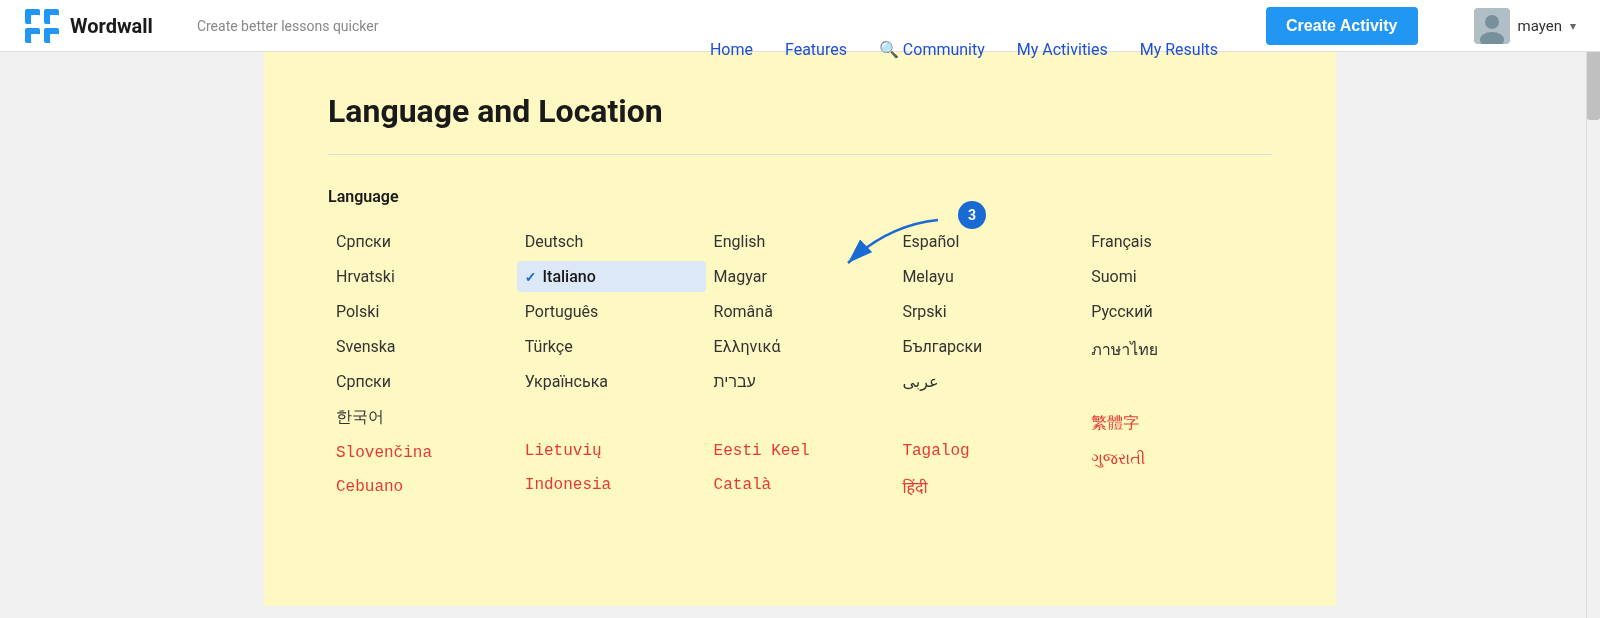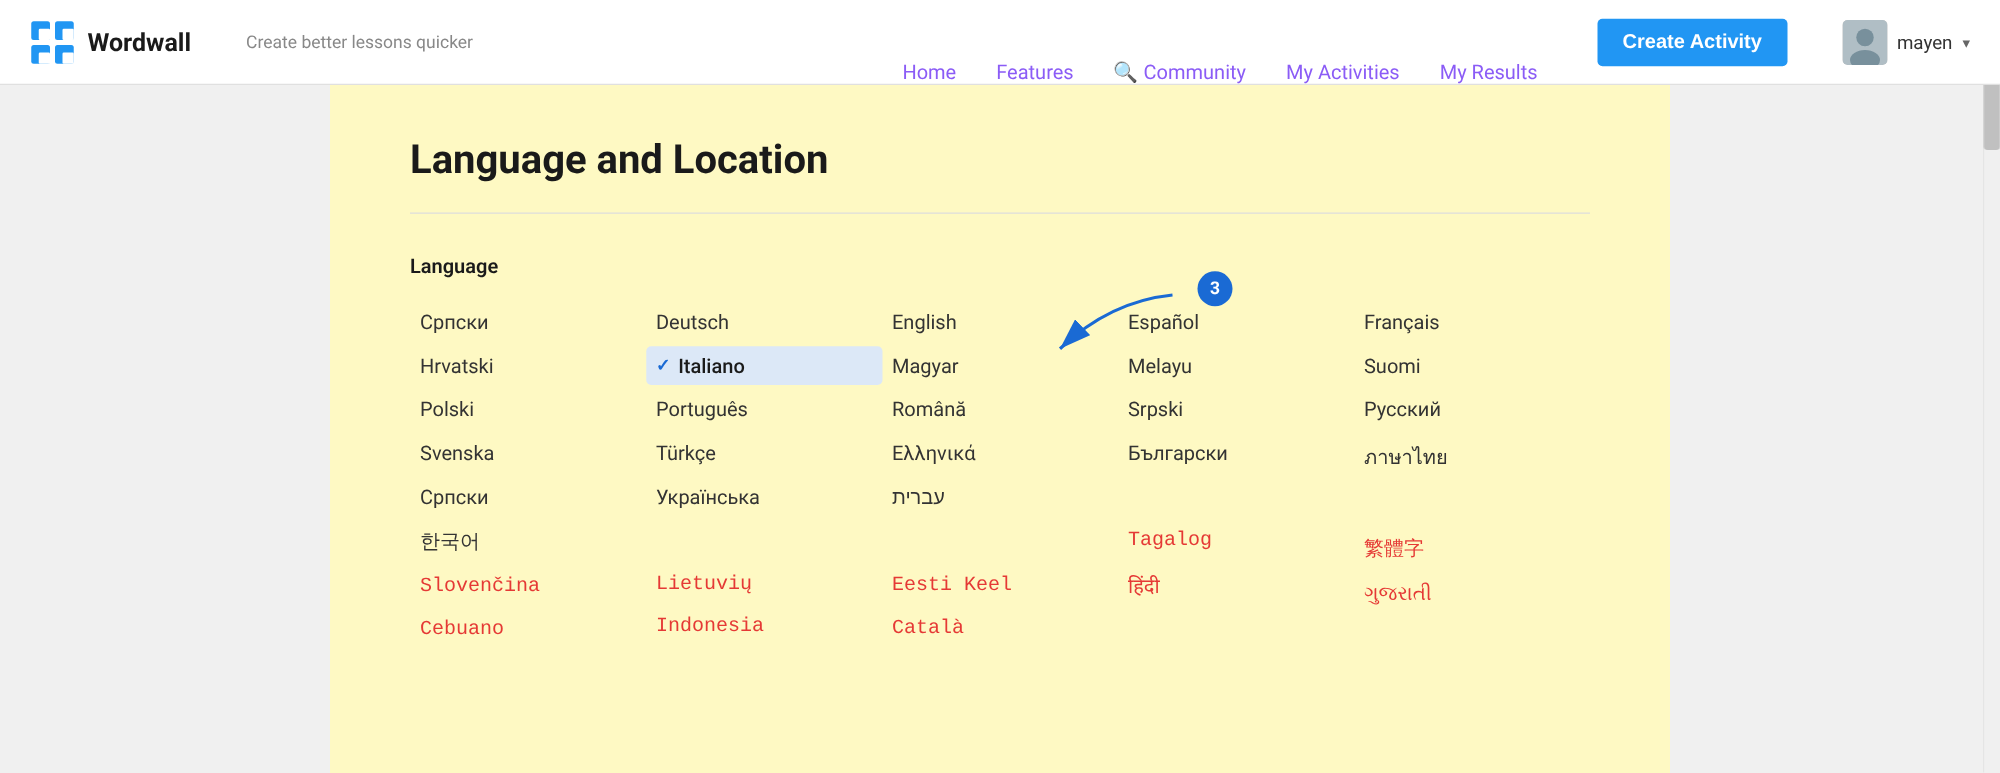--- a/index.html
+++ b/index.html
@@ -2,21 +2,21 @@
 <html><head>
   <meta charset="utf-8">
   <style>
     * { margin: 0; padding: 0; box-sizing: border-box; }
     body { font-family: -apple-system, BlinkMacSystemFont, 'Segoe UI', Roboto, sans-serif; background: #f0f0f0; min-height: 618px; }
 
     
     .header {
       background: #fff;
       border-bottom: 1px solid #e0e0e0;
-      height: 68px;
+      height: 52px;
       display: flex;
       align-items: center;
       padding: 16px 24px;
       position: relative;
       z-index: 10;
     }
     .logo-area {
       display: flex;
       align-items: center;
       gap: 10px;
@@ -37,21 +37,21 @@
       margin-left: 24px;
     }
     .nav {
       display: flex;
       align-items: center;
       gap: 32px;
       margin-left: auto;
     }
     .nav-link {
       font-size: 16px;
-      color: #8b5cf6;
+      color: #1d4ed8;
       text-decoration: none;
       cursor: pointer;
       margin-top: 48px;
     }
     .nav-community {
       display: flex;
       align-items: center;
       gap: 4px;
     }
     .create-btn {
@@ -62,21 +62,21 @@
       padding: 10px 20px;
       font-size: 16px;
       font-weight: 600;
       cursor: pointer;
       margin-left: 16px;
     }
     .user-area {
       display: flex;
       align-items: center;
       gap: 8px;
-      margin-left: 12px;
+      margin-left: 24px;
       cursor: pointer;
     }
     .user-avatar {
       width: 36px;
       height: 36px;
       border-radius: 4px;
       background: #ccc;
       overflow: hidden;
       display: flex;
       align-items: center;
@@ -286,20 +286,21 @@
           <div class="lang-item" style="visibility:hidden;">—</div>
           <div class="lang-item coming-soon">Eesti Keel</div>
           <div class="lang-item coming-soon">Català</div>
         </div>
 
         <div class="lang-col">
           <div class="lang-item">Español</div>
           <div class="lang-item">Melayu</div>
           <div class="lang-item">Srpski</div>
           <div class="lang-item">Български</div>
+          <div class="lang-item">عربى</div>
           <div class="lang-item" style="visibility:hidden;">—</div>
           <div class="lang-item coming-soon">Tagalog</div>
           <div class="lang-item coming-soon">हिंदी</div>
         </div>
 
         <div class="lang-col">
           <div class="lang-item">Français</div>
           <div class="lang-item">Suomi</div>
           <div class="lang-item">Русский</div>
           <div class="lang-item">ภาษาไทย</div>

